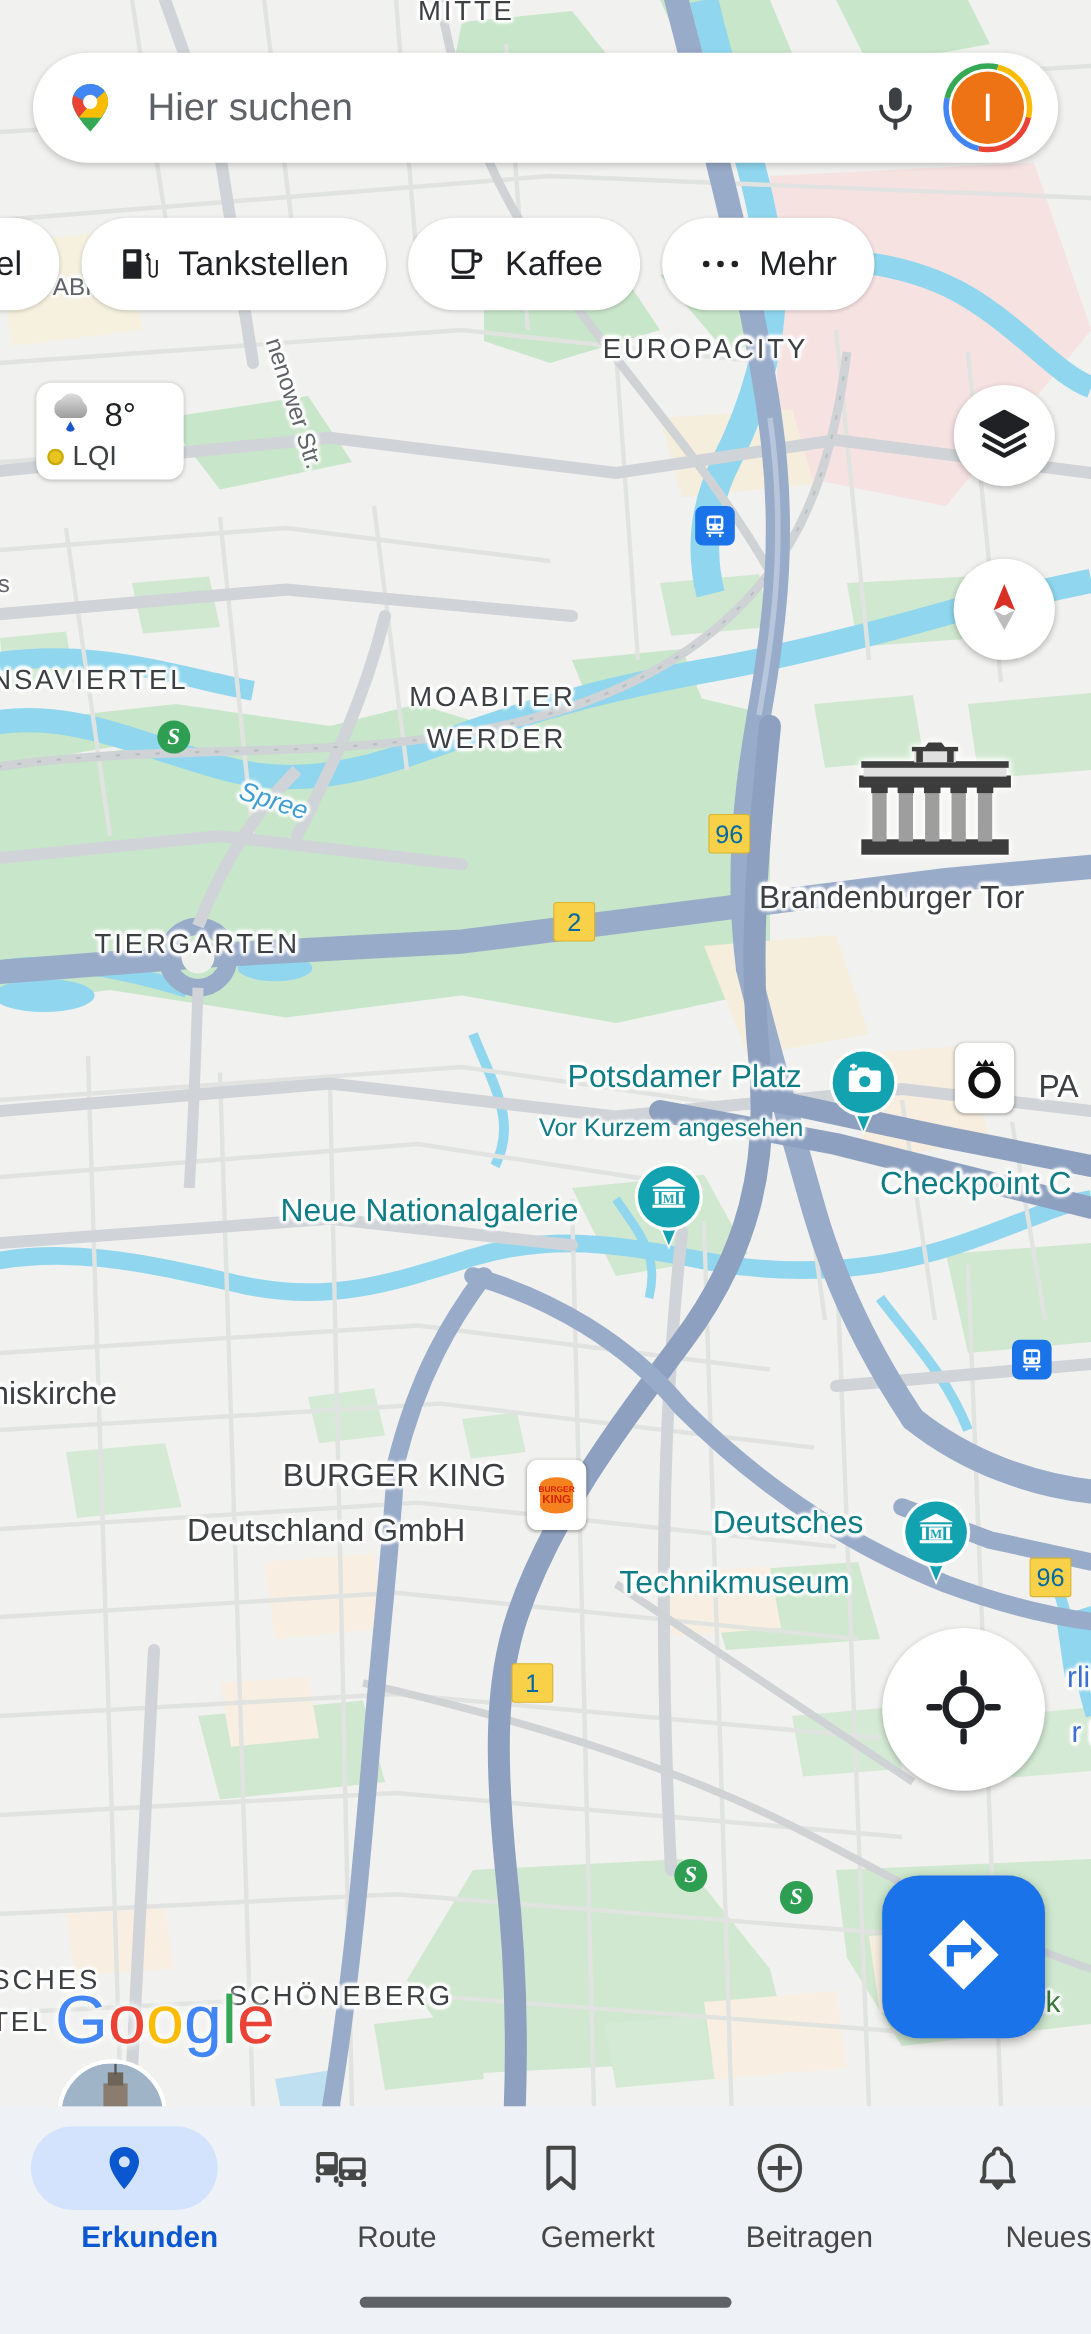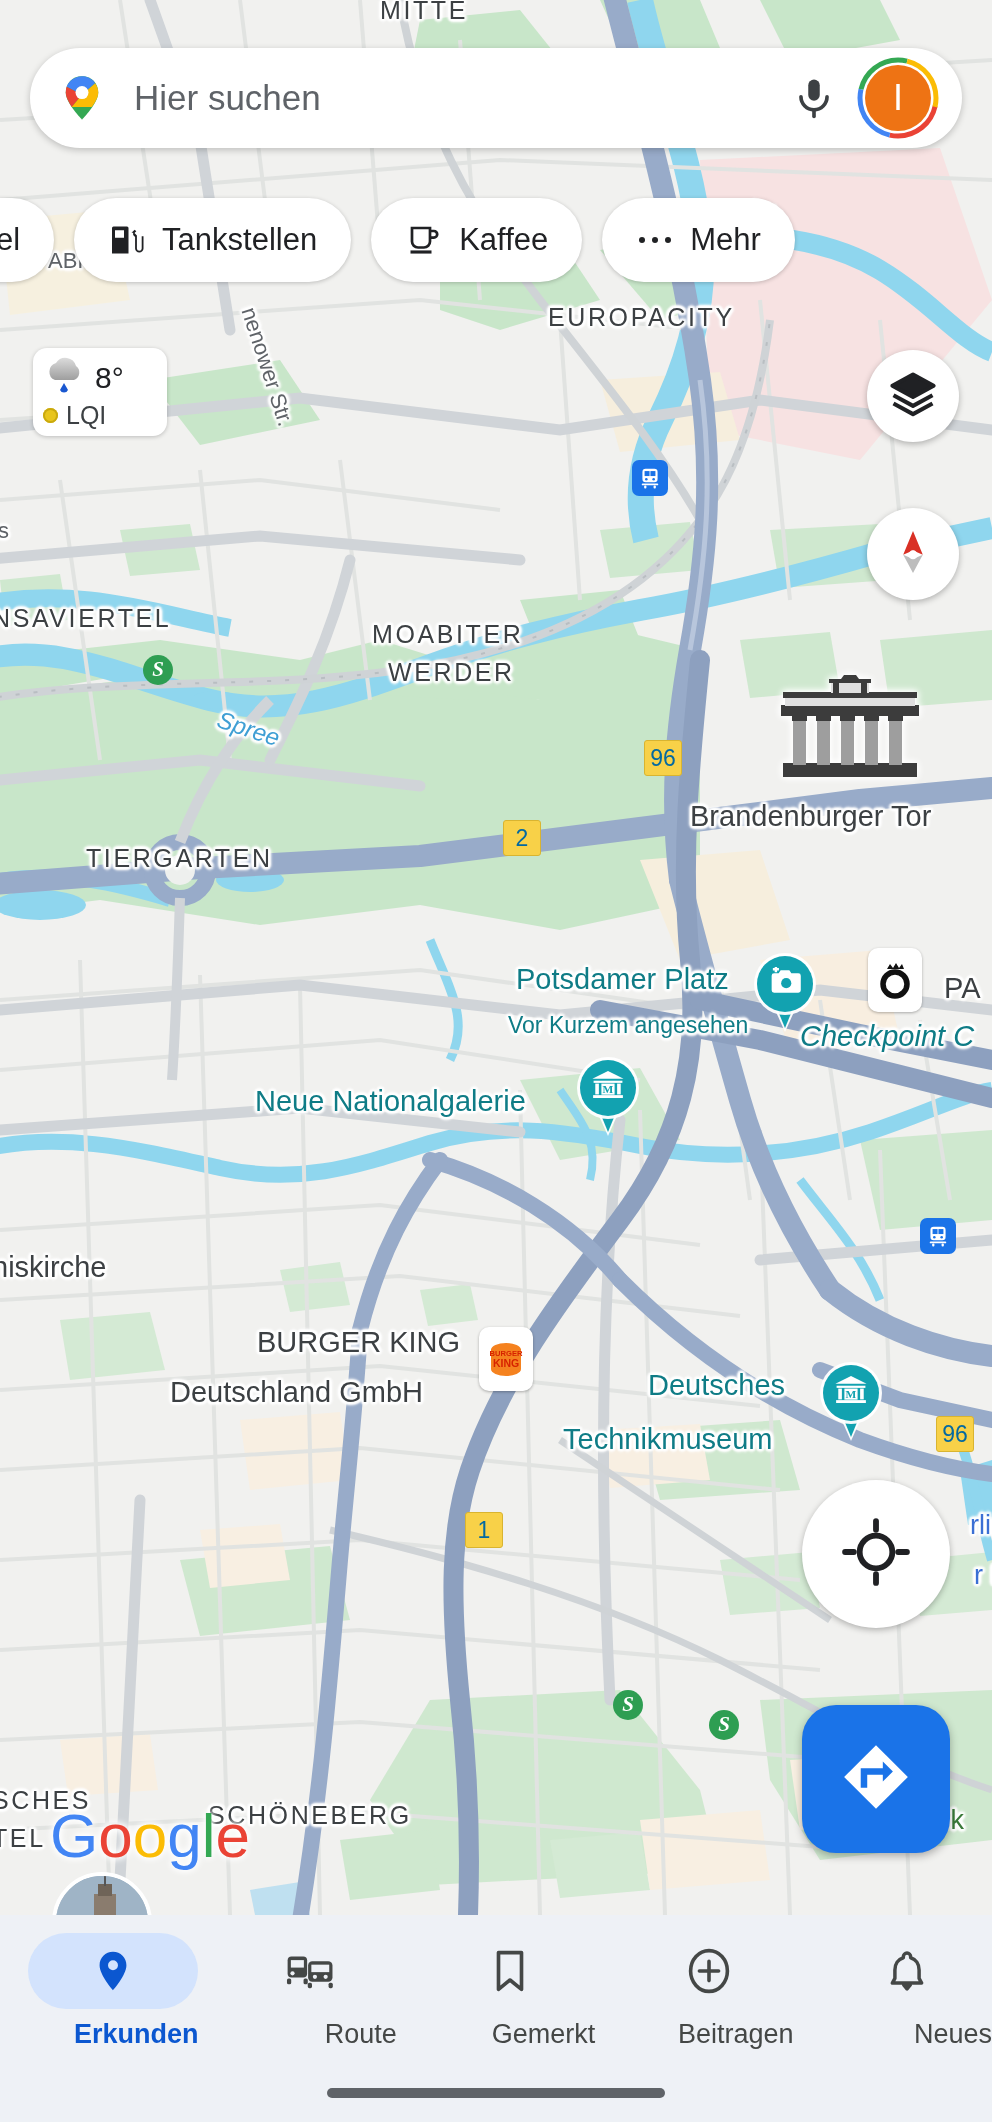--- a/index.html
+++ b/index.html
@@ -474,23 +474,23 @@
         <div class="lbl district" style="left: 548px; top: 303px;">EUROPACITY</div>
         <div class="lbl district" style="left: 372px; top: 620px;">MOABITER</div>
         <div class="lbl district" style="left: 388px; top: 658px;">WERDER</div>
         <div class="lbl district" style="left: -8px; top: 604px;">NSAVIERTEL</div>
         <div class="lbl district" style="left: 86px; top: 844px;">TIERGARTEN</div>
         <div class="lbl district" style="left: 208px; top: 1801px;">SCHÖNEBERG</div>
         <div class="lbl district" style="left: -8px; top: 1786px;">SCHES</div>
         <div class="lbl district" style="left: -8px; top: 1824px;">TEL</div>
         <div class="lbl poi-dark" style="left: 690px; top: 800px;">Brandenburger Tor</div>
         <div class="lbl poi-teal" style="left: 516px; top: 963px;">Potsdamer Platz</div>
-        <div class="lbl poi-teal-sm" style="left: 508px; top: 1012px;">Vor Kurzem angesehen</div>
+        <div class="lbl poi-teal-sm" style="left: 490px; top: 1012px;">Vor Kurzem angesehen</div>
         <div class="lbl poi-teal" style="left: 255px; top: 1085px;">Neue Nationalgalerie</div>
-        <div class="lbl poi-teal" style="left: 800px; top: 1020px; font-style: italic;">Checkpoint C</div>
+        <div class="lbl poi-teal" style="left: 800px; top: 1060px;">Checkpoint C</div>
         <div class="lbl poi-teal" style="left: 648px; top: 1369px;">Deutsches</div>
         <div class="lbl poi-teal" style="left: 563px; top: 1423px;">Technikmuseum</div>
         <div class="lbl poi-dark" style="left: 257px; top: 1326px;">BURGER KING</div>
         <div class="lbl poi-dark" style="left: 170px; top: 1376px;">Deutschland GmbH</div>
         <div class="lbl poi-dark" style="left: -8px; top: 1251px;">niskirche</div>
         <div class="lbl poi-green" style="left: 822px; top: 1805px;">Viktoriapark</div>
         <div class="lbl poi-blue" style="left: 942px; top: 1510px;">rlin</div>
         <div class="lbl poi-blue" style="left: 946px; top: 1560px;">r Ku</div>
         <div class="lbl poi-dark" style="left: 944px; top: 972px;">PA</div>
         <div class="lbl poi-teal-sm" style="left: 466px; top: 198px;">Mus</div>

